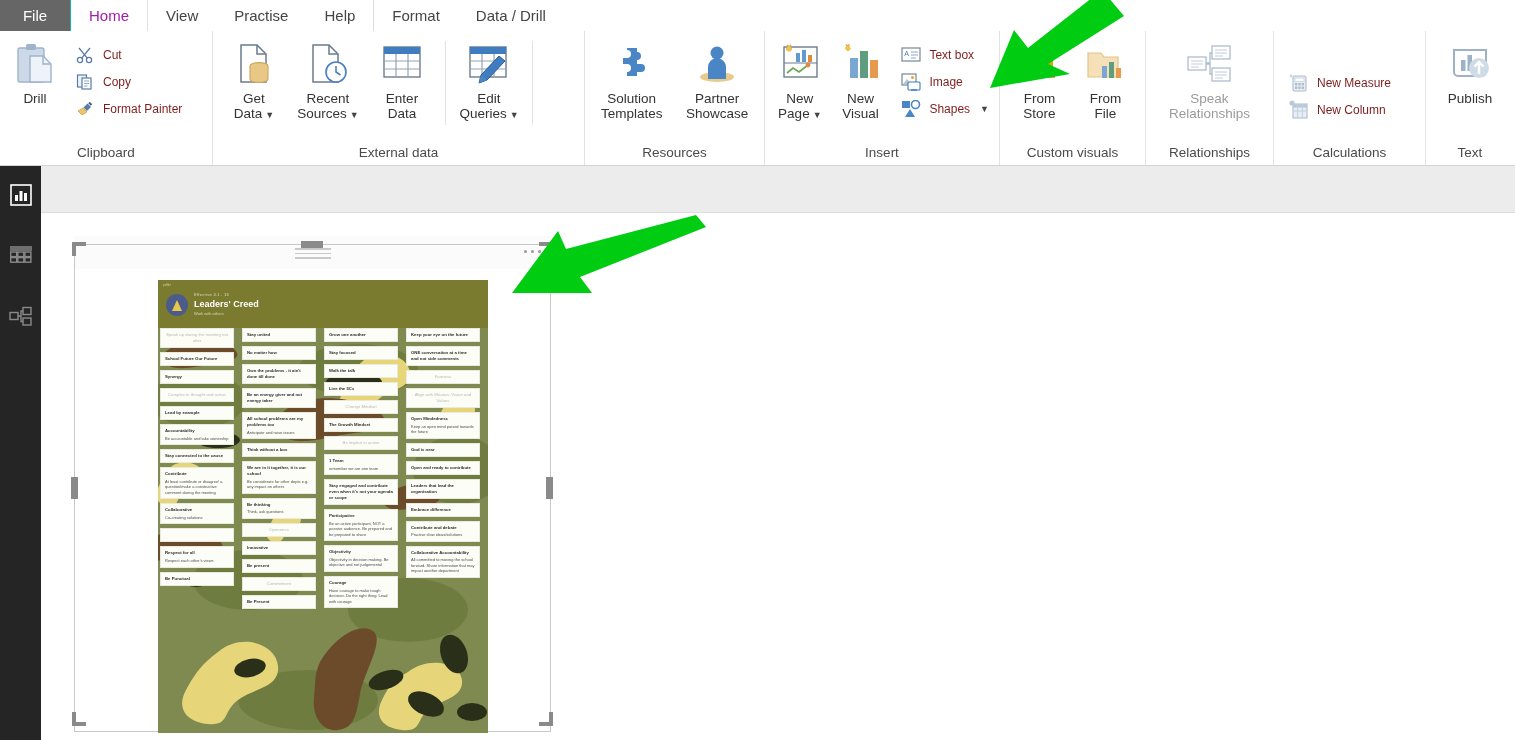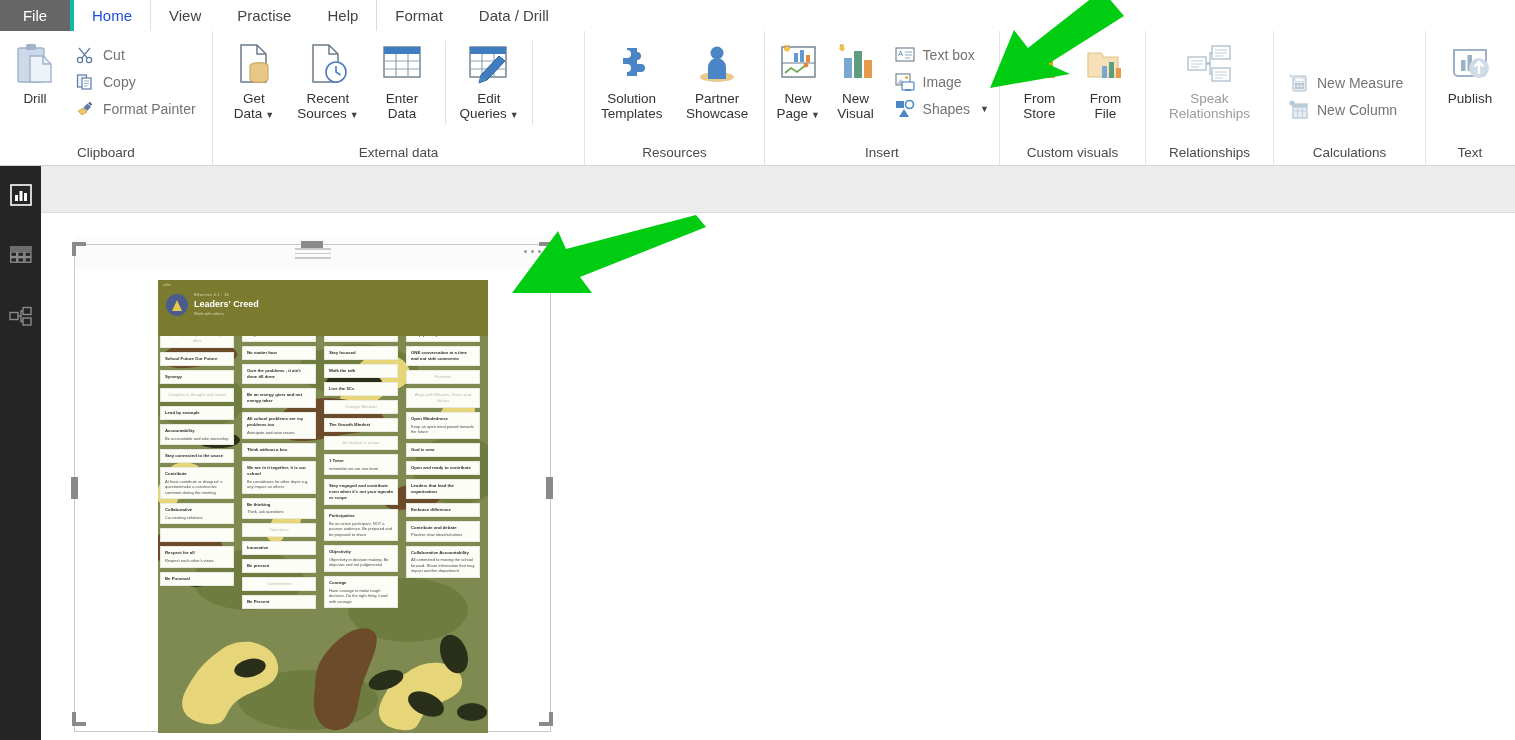--- a/index.html
+++ b/index.html
@@ -9,39 +9,39 @@
     background:#ffffff;color:#333;
     -webkit-font-smoothing:antialiased;
   }
   .app{position:relative;width:1515px;height:740px;}
 
   
   .tabbar{position:absolute;left:0;top:0;width:1515px;height:31px;background:#ffffff;border-bottom:1px solid #e2e2e2;}
   .tabbar .tabs{display:flex;align-items:stretch;height:31px;}
   .tab{display:flex;align-items:center;justify-content:center;font-size:15px;color:#444;padding:0 18px;height:31px;box-sizing:border-box;white-space:nowrap;cursor:default;}
   .tab.file{background:#666666;color:#ffffff;width:70px;padding:0;font-size:15px;}
-  .tab.active{background:#ffffff;border-left:4px solid #14b8a6;border-right:1px solid #e0e0e0;color:#1d4ed8;}
+  .tab.active{background:#ffffff;border-left:1px solid #14b8a6;border-right:1px solid #e0e0e0;color:#a21caf;}
   .tab.sep{border-left:1px solid #dcdcdc;}
 
   
   .ribbon{position:absolute;left:0;top:31px;width:1515px;height:134px;background:#ffffff;border-bottom:1px solid #d4d4d4;}
   .groups{display:flex;height:134px;align-items:stretch;}
   .group{position:relative;display:flex;flex-direction:column;justify-content:space-between;height:134px;box-sizing:border-box;border-right:1px solid #e3e3e3;padding:0 4px;}
   .group:last-child{border-right:none;}
   .group .body{display:flex;flex:1;align-items:flex-start;padding-top:6px;}
   .group .gtitle{text-align:center;font-size:13.5px;color:#4a4a4a;padding-bottom:5px;}
 
   .bigbtn{display:flex;flex-direction:column;align-items:center;justify-content:flex-start;width:74px;padding-top:4px;cursor:default;}
   .bigbtn .lbl{font-size:13.5px;color:#333;text-align:center;line-height:15px;margin-top:4px;}
   .bigbtn.dim .lbl{color:#9b9b9b;}
   .bigbtn .ico{height:46px;display:flex;align-items:center;justify-content:center;}
 
   .smallcol{display:flex;flex-direction:column;justify-content:flex-start;padding-top:4px;}
   .smallbtn{display:flex;align-items:center;gap:7px;padding:3px 6px 3px 4px;cursor:default;}
-  .smallbtn .lbl{font-size:14px;color:#737373;white-space:nowrap;}
+  .smallbtn .lbl{font-size:12px;color:#7f1d1d;white-space:nowrap;}
   .smallbtn .ico{width:22px;height:21px;display:flex;align-items:center;justify-content:center;}
   .caret{font-size:9px;color:#444;margin-left:3px;}
 
   .vsep{width:1px;background:#e3e3e3;margin:4px 6px 20px 6px;align-self:stretch;}
 
   
   .rail{position:absolute;left:0;top:166px;width:41px;height:574px;background:#252526;}
   .railitem{width:41px;height:61px;display:flex;align-items:center;justify-content:center;cursor:default;}
 
   
@@ -59,21 +59,21 @@
   .handle{position:absolute;background:#8a8a8a;}
   .h-side{width:22px;height:7px;}
   .h-vside{width:7px;height:22px;}
   .h-corner{width:14px;height:14px;background:transparent;border:4px solid #8a8a8a;box-sizing:border-box;}
 
   .imgholder{position:absolute;left:84px;top:44px;width:330px;height:453px;overflow:hidden;}
 
   
   .camo{position:absolute;inset:0;background:#7d8a4f;}
 
-  .creedhead{position:absolute;left:0;top:0;width:330px;height:56px;background:#7a7b2e;z-index:3;}
+  .creedhead{position:absolute;left:0;top:0;width:330px;height:48px;background:#7a7b2e;z-index:3;}
   .creedhead .tiny{position:absolute;left:5px;top:3px;font-size:3.5px;color:#c9c99a;}
   .creedhead .badge{position:absolute;left:8px;top:14px;width:22px;height:22px;border-radius:50%;background:#4a5b8c;display:flex;align-items:center;justify-content:center;}
   .creedhead .badge s{display:block;width:0;height:0;border-left:5px solid transparent;border-right:5px solid transparent;border-bottom:11px solid #e8c84a;text-decoration:none;}
   .creedhead .meta{position:absolute;left:36px;top:12px;font-size:4px;color:#ddddc0;letter-spacing:.3px;}
   .creedhead .ttl{position:absolute;left:36px;top:19px;font-size:9px;font-weight:bold;color:#ffffff;}
   .creedhead .sub{position:absolute;left:36px;top:31px;font-size:4px;color:#d8d8b8;}
 
   .cards{position:absolute;left:0;top:48px;width:330px;height:405px;z-index:2;}
   .col{position:absolute;top:0;width:74px;}
   .card{background:#fdfdf7;border:0.7px solid #e9e9dd;box-sizing:border-box;padding:3px 4px;margin-bottom:4px;}

